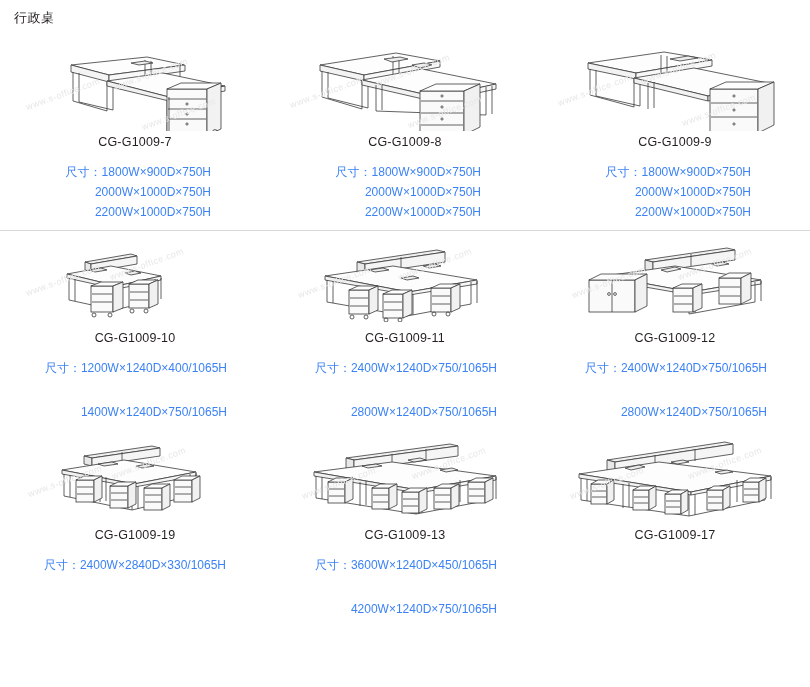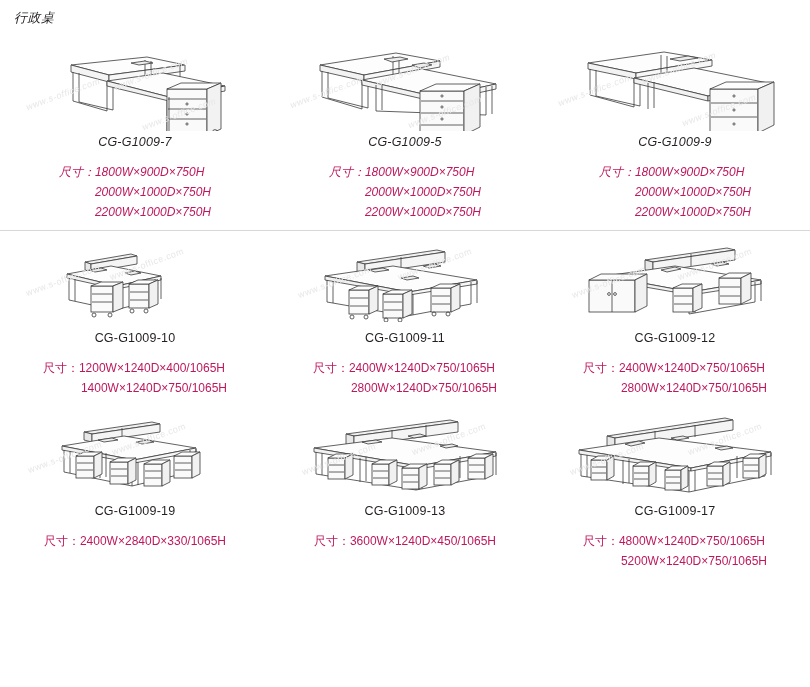--- a/index.html
+++ b/index.html
@@ -83,37 +83,37 @@
   .code {
     font-size: 12.5px;
     color: #231f20;
     text-align: center;
     letter-spacing: 0.2px;
   }
   .specs {
     margin-top: 13px;
     font-size: 12px;
     line-height: 20px;
-    color: #be185d;
-    text-align: left;
+    color: #3b82f6;
+    text-align: right;
   }
   .specs .line {
     white-space: nowrap;
   }
   .specs .line.indent {
     padding-left: 36px;
   }
   .specs .line.indent-wide {
     padding-left: 38px;
+    margin-top: 24px;
   }
 
   
   .sec-block {
     padding-bottom: 8px;
-    font-style: italic;
   }
   .row-sub {
     margin-top: 6px;
   }
 </style>
 </head>
 <body>
 
 <div class="page">
 
@@ -216,21 +216,21 @@
               <path d="M84 20 L100 18 L108 20 L92 23 Z" fill="#eeeeee"></path>
               <path d="M112 26 L124 24 L132 26 L120 29 Z" fill="#f0f0f0"></path>
             </g>
           </svg>
           <div class="watermark">
             <span class="wm-text" style="left:18px; top:52px;">www.s-office.com</span>
             <span class="wm-text" style="left:104px; top:30px;">www.s-office.com</span>
             <span class="wm-text" style="left:136px; top:72px;">www.s-office.com</span>
           </div>
         </div>
-        <div class="code">CG-G1009-5</div>
+        <div class="code">CG-G1009-8</div>
         <div class="specs">
           <div class="line">尺寸：1800W×900D×750H</div>
           <div class="line indent">2000W×1000D×750H</div>
           <div class="line indent">2200W×1000D×750H</div>
         </div>
       </div>
 
       <div class="cell">
         <div class="art">
           <svg width="210" height="92" viewBox="0 0 210 92">
@@ -563,20 +563,21 @@
             </g>
           </svg>
           <div class="watermark">
             <span class="wm-text" style="left:30px; top:50px;">www.s-office.com</span>
             <span class="wm-text" style="left:140px; top:30px;">www.s-office.com</span>
           </div>
         </div>
         <div class="code">CG-G1009-13</div>
         <div class="specs">
           <div class="line">尺寸：3600W×1240D×450/1065H</div>
+          <div class="line indent-wide">4200W×1240D×750/1065H</div>
         </div>
       </div>
 
       <div class="cell">
         <div class="art">
           <svg width="215" height="92" viewBox="0 0 215 92">
             <g fill="none" stroke="#3a3a3a" stroke-width="0.8">
               <path d="M40 28 L158 10 L166 12 L48 30 Z" fill="#f0f0f0"></path>
               <path d="M40 28 L40 38 L48 40 L48 30 Z" fill="#e8e8e8"></path>
               <path d="M48 30 L166 12 L166 22 L48 40 Z" fill="#f5f5f5"></path>
@@ -625,22 +626,18 @@
               <path d="M104 30 L116 28 L122 30 L110 32 Z" fill="#ededed"></path>
               <path d="M148 40 L160 38 L166 40 L154 42 Z" fill="#ededed"></path>
             </g>
           </svg>
           <div class="watermark">
             <span class="wm-text" style="left:28px; top:50px;">www.s-office.com</span>
             <span class="wm-text" style="left:146px; top:30px;">www.s-office.com</span>
           </div>
         </div>
         <div class="code">CG-G1009-17</div>
-        <div class="specs">
-          <div class="line">尺寸：4800W×1240D×750/1065H</div>
-          <div class="line indent-wide">5200W×1240D×750/1065H</div>
-        </div>
       </div>
 
     </div>
   </div>
 
 </div>
 
 </body></html>

